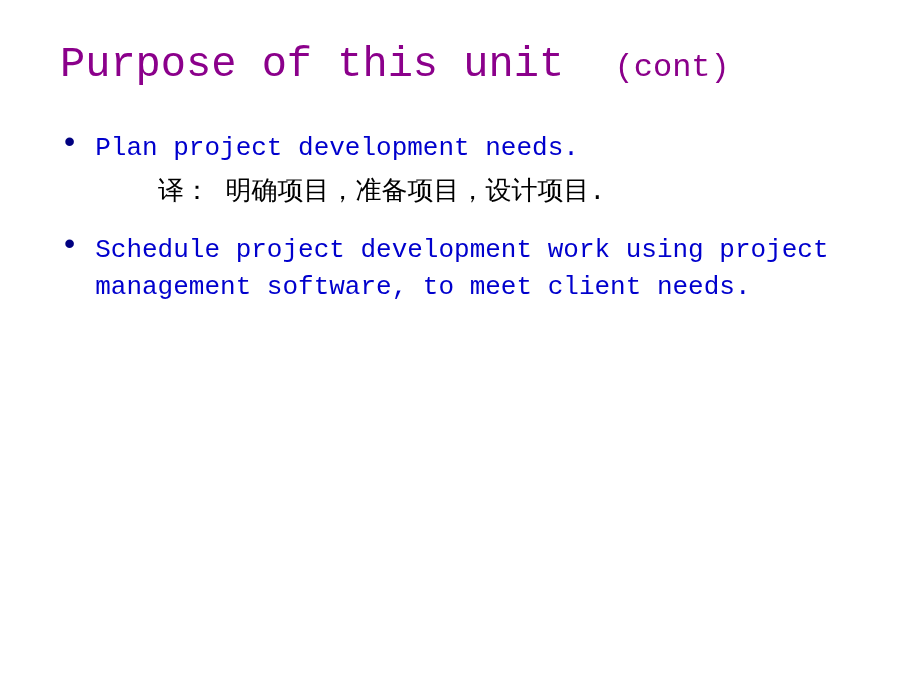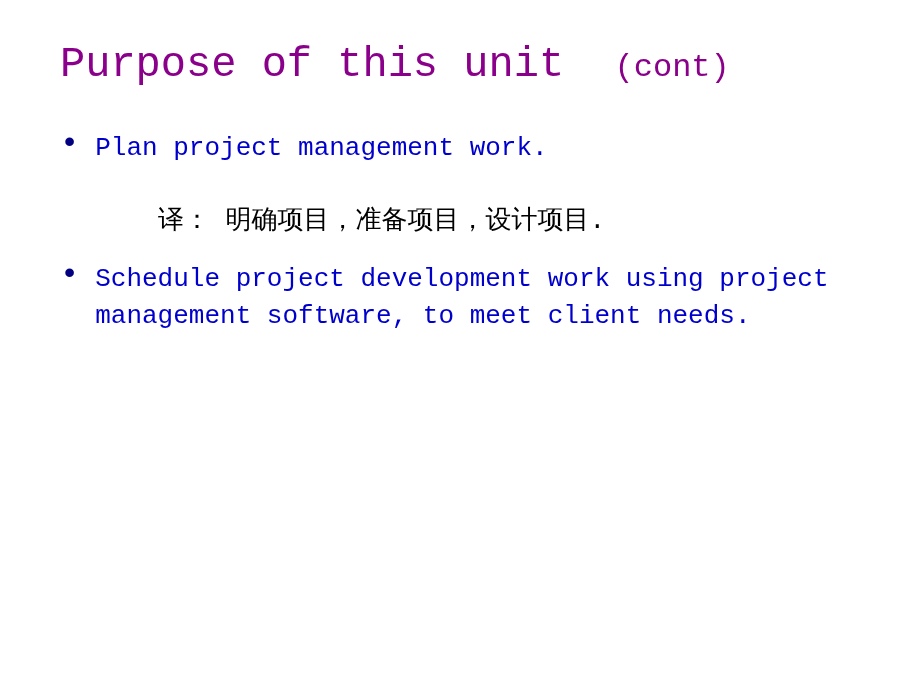--- a/index.html
+++ b/index.html
@@ -79,39 +79,38 @@
       font-family: 'Courier New', Courier, monospace;
       font-size: 26px;
       color: #000000;
       line-height: 1.45;
       margin-left: 46px;
     }
 
     .translation-indent {
       display: inline-block;
       margin-left: 2em;
-      margin-top: 29px;
     }
   </style>
 </head>
 <body>
 
 <div class="slide-container">
 
   <div class="slide-title">
     <span>Purpose of this unit</span>
     &nbsp;<span class="cont">(cont)</span>
   </div>
 
   <ul class="bullet-list">
 
     <li class="bullet-item">
       <div class="bullet-main">
         <span class="bullet-dot">•</span>
-        <span class="bullet-text">Plan project management work.</span>
+        <span class="bullet-text">Plan project development needs.</span>
       </div>
       <div class="bullet-translation">
         <span class="translation-indent">
           <span>译：</span>
           <span>明确项目，准备项目，设计项目.</span>
         </span>
       </div>
     </li>
 
     <li class="bullet-item">

